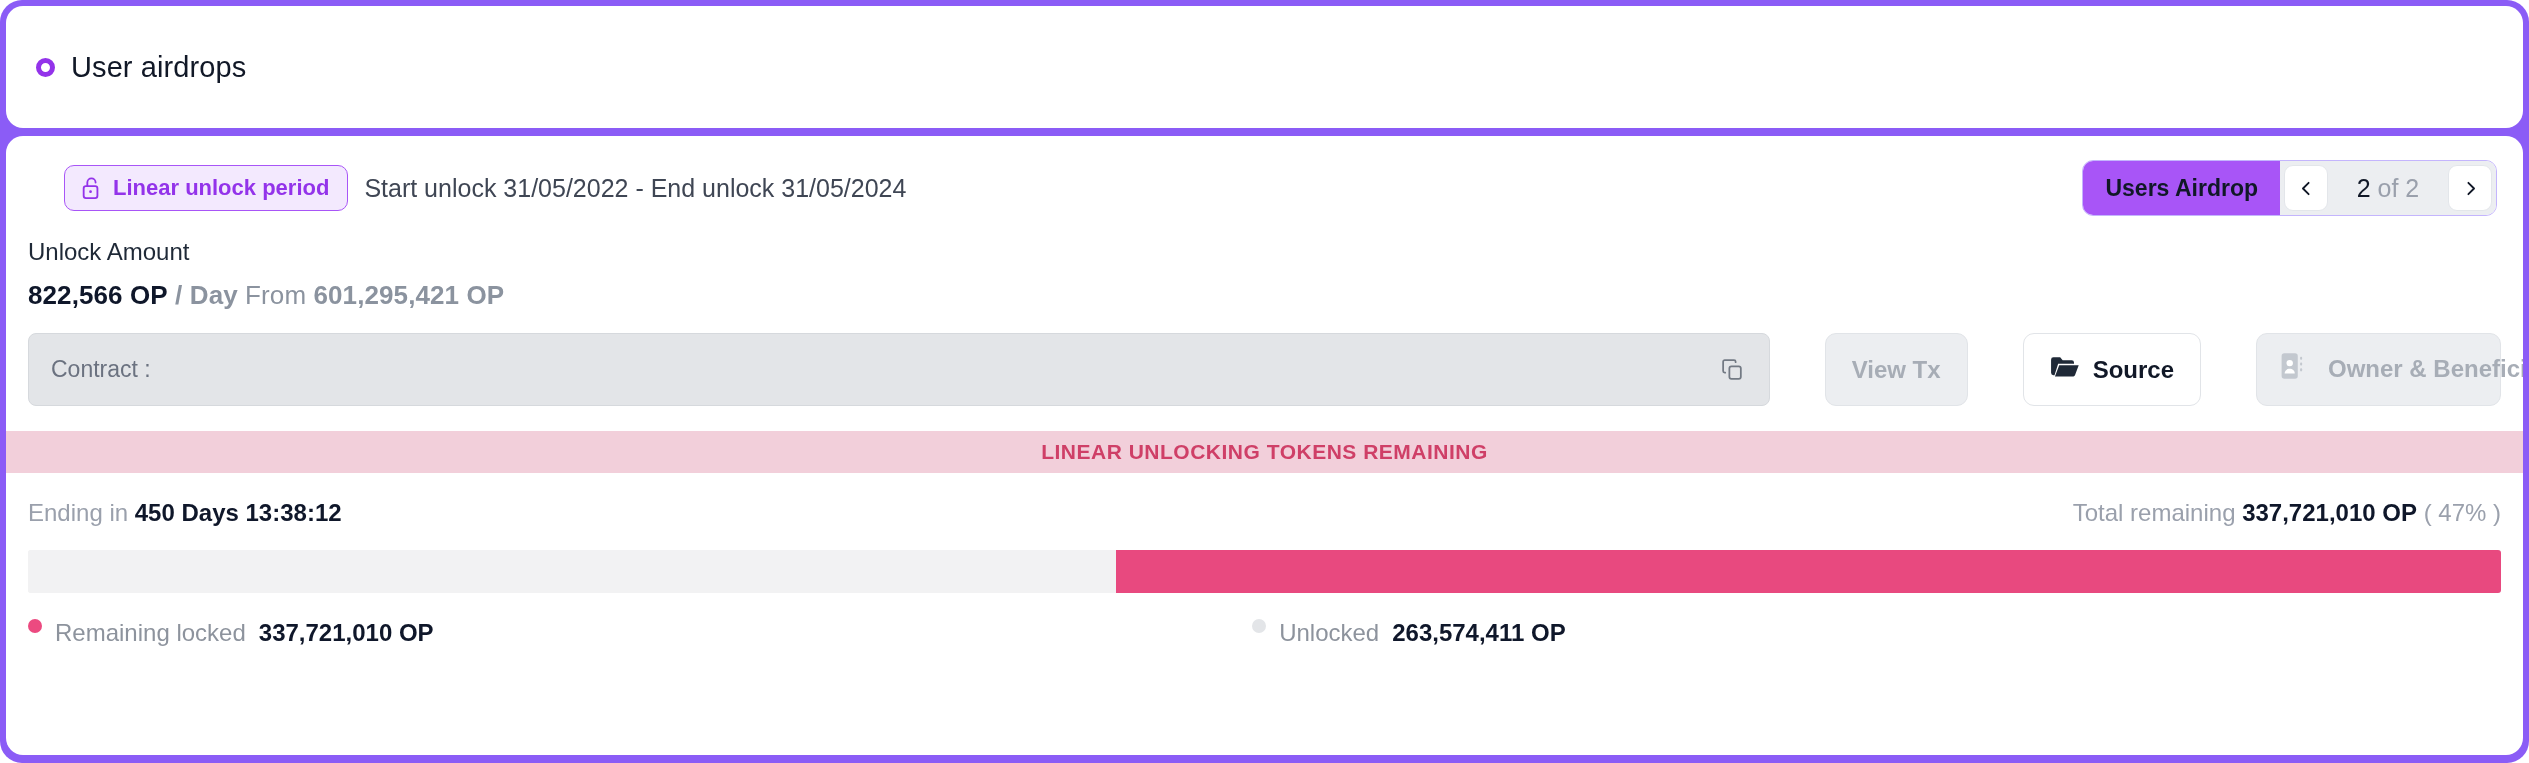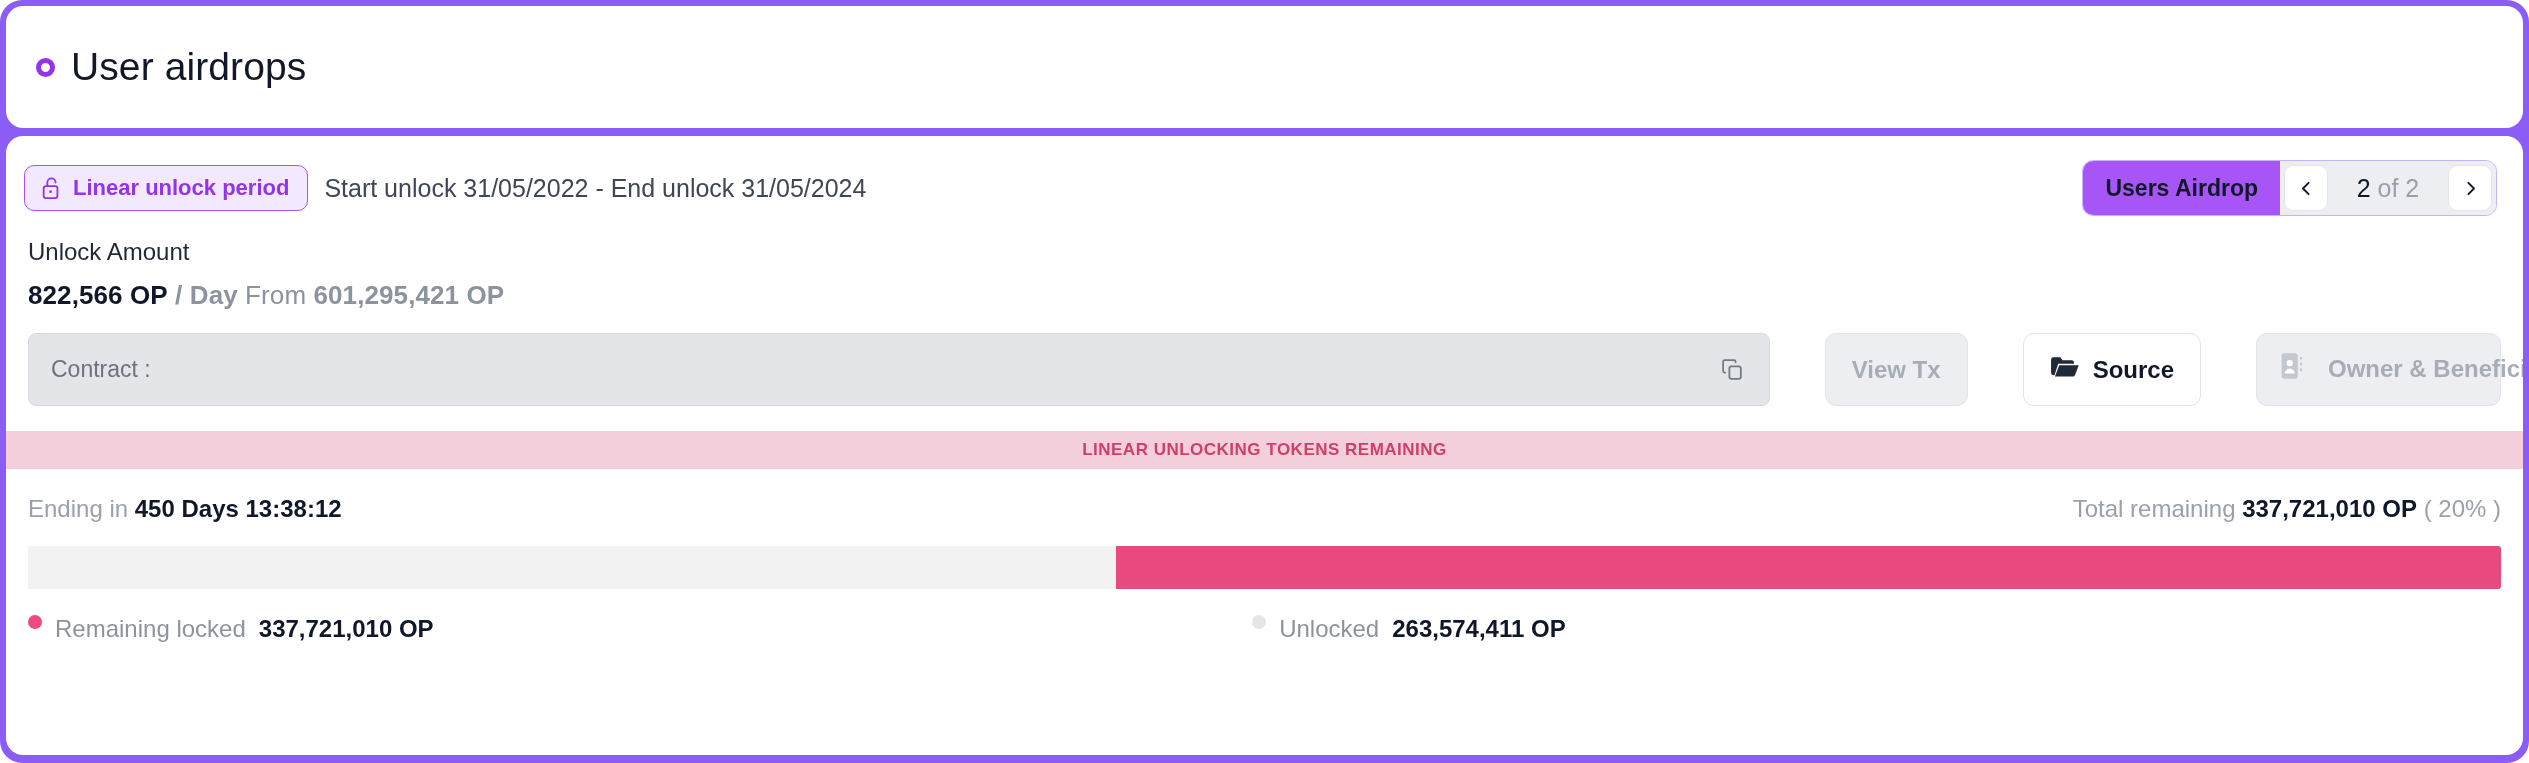--- a/index.html
+++ b/index.html
@@ -31,21 +31,21 @@
   }
   .header-left { display: flex; align-items: center; gap: 16px; }
   .ring-icon {
     width: 19px; height: 19px;
     border-radius: 50%;
     border: 5px solid #9333ea;
     background: #ffffff;
     flex: 0 0 auto;
   }
   .header-title {
-    font-size: 39px;
+    font-size: 29px;
     color: #111827;
     font-weight: 400;
     letter-spacing: .1px;
   }
   .header-right { display: flex; align-items: center; gap: 18px; }
   .rvl-label { font-size: 27px; color: #9aa0ac; font-weight: 400; }
   .rvl-value { font-size: 28px; color: #0f172a; font-weight: 700; letter-spacing: .2px; }
   .chevron-up {
     width: 26px; height: 26px;
     display: inline-flex; align-items: center; justify-content: center;
@@ -61,20 +61,21 @@
     height: 619px;
     position: relative;
     overflow: hidden;
   }
 
   .row-top {
     display: flex;
     align-items: center;
     justify-content: space-between;
     padding: 24px 26px 0 18px;
+    margin-left: 40px;
   }
   .row-top-left { display: flex; align-items: center; gap: 16px; }
 
   .badge {
     display: inline-flex; align-items: center; gap: 11px;
     border: 1.6px solid #a855f7;
     background: #f3e9fe;
     color: #9333ea;
     border-radius: 10px;
     padding: 9px 18px 9px 15px;
@@ -197,21 +198,21 @@
     text-align: center;
     padding: 0 22px;
   }
   .two-line .lbl { display: block; max-width: 150px; }
 
   
   .banner {
     margin-top: 25px;
     background: #f2cfda;
     color: #cf3f67;
-    font-size: 17px;
+    font-size: 21px;
     font-weight: 700;
     letter-spacing: .5px;
     text-align: center;
     padding: 9px 0;
   }
 
   
   .stat-row {
     display: flex;
     justify-content: space-between;
@@ -349,21 +350,21 @@
     <div class="banner">LINEAR UNLOCKING TOKENS REMAINING</div>
 
     <div class="stat-row">
       <span class="ending">
         <span class="lab">Ending in</span>
         <span class="val">450 Days 13:38:12</span>
       </span>
       <span class="total">
         <span class="lab">Total remaining</span>
         <span class="val">337,721,010 OP</span>
-        <span class="pct">( 20% )</span>
+        <span class="pct">( 47% )</span>
       </span>
     </div>
 
     <div class="bar">
       <span class="bar-unlocked" style="width: 44%;"></span>
       <span class="bar-locked" style="width: 56%;"></span>
     </div>
 
     <div class="legend">
       <span class="legend-item first">

